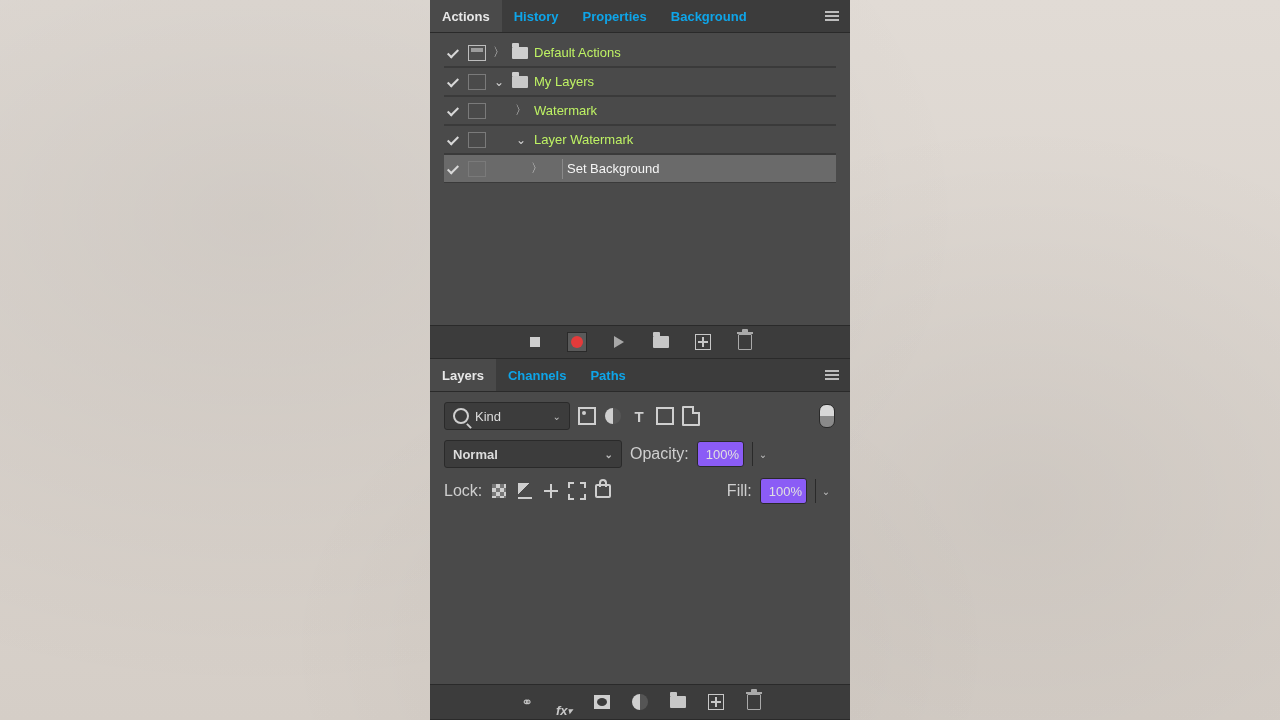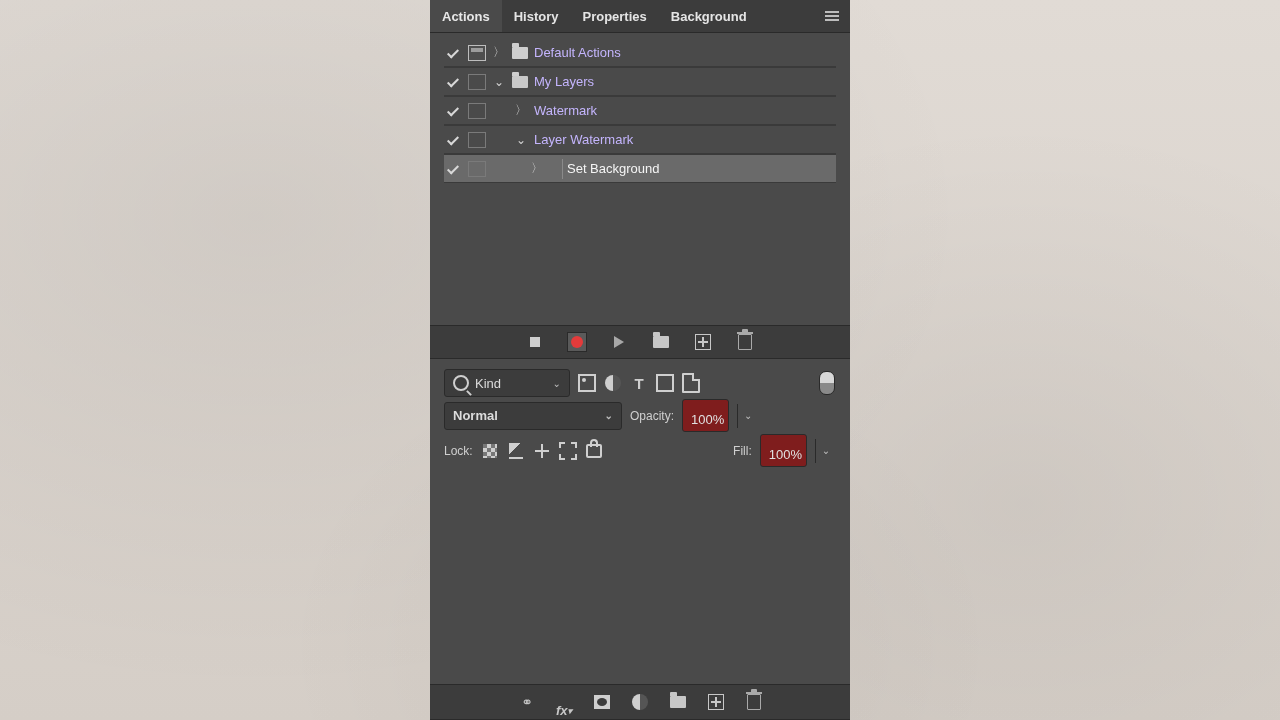--- a/index.html
+++ b/index.html
@@ -40,21 +40,21 @@
   .tabbar {
     height: 32px;
     display: flex; align-items: stretch;
     background: #3c3c3c;
     border-bottom: 1px solid #2a2a2a;
     position: relative;
   }
   .tab {
     padding: 0 12px;
     display: flex; align-items: center;
-    color: #e5e5e5;
+    color: #0ea5e9;
     font-weight: 600;
     font-size: 13px;
     cursor: default;
   }
   .tab.active { background: #4a4a4a; color: #e8e8e8; }
   .tabbar .menu {
     position: absolute; right: 6px; top: 0; bottom: 0;
     width: 24px; display:flex; align-items:center; justify-content:center;
     color: #bdbdbd;
   }
@@ -74,21 +74,21 @@
   .arow .cell { display:flex; align-items:center; justify-content:center; }
   .arow .chk  { width:18px; height:18px; color:#d8d8d8; }
   .arow .dlg  { width:16px; height:14px; border:1px solid #bdbdbd; background:#4e4e4e; position:relative; }
   .arow .dlg::before { content:""; position:absolute; top:2px; left:2px; right:2px; height:4px; background:#bdbdbd; opacity:.7;}
   .arow .dlg.empty { border:1px solid #7a7a7a; background:transparent; }
   .arow .dlg.empty::before{ display:none; }
   .arow .caret { width:14px; text-align:center; color:#d2d2d2; font-size:12px;}
   .arow .folder { width:16px; height:12px; background:#cfcfcf; position:relative; border-radius:1px; }
   .arow .folder::before{ content:""; position:absolute; top:-4px; left:0; width:7px; height:4px; background:#cfcfcf; border-radius:1px 1px 0 0;}
   .arow .folder.open { background:#c9c9c9; }
-  .arow .label { color:#c4b5fd; font-size:13px; }
+  .arow .label { color:#bef264; font-size:13px; }
   .arow.L1 .indent{ width:16px;}
   .arow.L2 .indent{ width:32px;}
   .arow.selected { background:#6a6a6a; }
   .arow.selected .label{ color:#f5f5f5; }
   .step-block { margin-left:12px; padding:0 4px; height:20px; display:flex; align-items:center; background:transparent;}
   .arow.selected .step-block { background:#6a6a6a; border-left:1px solid #8a8a8a; }
 
   
   .footer {
     height: 32px; background:#3c3c3c; border-top:1px solid #2a2a2a;
@@ -102,40 +102,40 @@
   .newfolder{ width:16px; height:12px; background:#c7c7c7; position:relative; border-radius:1px;}
   .newfolder::before{content:"";position:absolute;top:-4px;left:0;width:7px;height:4px;background:#c7c7c7;border-radius:1px 1px 0 0;}
   .newitem{ width:14px; height:14px; border:1px solid #c7c7c7; position:relative;}
   .newitem::before{content:"";position:absolute;left:50%;top:2px;bottom:2px;width:2px;margin-left:-1px;background:#c7c7c7;}
   .newitem::after{content:"";position:absolute;top:50%;left:2px;right:2px;height:2px;margin-top:-1px;background:#c7c7c7;}
   .trash{ width:12px; height:14px; border:1px solid #a9a9a9; border-radius:1px; position:relative;}
   .trash::before{content:"";position:absolute;top:-3px;left:-2px;right:-2px;height:2px;background:#a9a9a9;}
   .trash::after{content:"";position:absolute;top:-6px;left:3px;right:3px;height:3px;background:#a9a9a9;border-radius:1px 1px 0 0;}
 
   
-  .layers-controls{ padding:10px 14px 0 14px; display:flex; flex-direction:column; gap:2px;}
+  .layers-controls{ padding:10px 14px 0 14px; display:flex; flex-direction:column; gap:10px;}
   .lc-row{ display:flex; align-items:center; gap:8px;}
   .select { height:26px; background:#3c3c3c; border:1px solid #2a2a2a; border-radius:3px; display:flex; align-items:center; padding:0 8px; color:#dcdcdc; gap:6px;}
   .select .chev{ margin-left:auto; font-size:10px; color:#bfbfbf;}
   .kind-select{ width:108px;}
   .blend-select{ width:160px;font-weight:bold;}
   .mini-ico{ width:18px; height:18px; display:flex;align-items:center;justify-content:center; color:#cfcfcf;}
   .pill{ width:14px; height:22px; border-radius:7px; background:linear-gradient(#d8d8d8 0 50%, #8a8a8a 50% 100%); border:1px solid #2a2a2a;}
   .img-ico{ width:16px;height:14px;border:2px solid #cfcfcf; position:relative;}
   .img-ico::after{content:"";position:absolute;left:2px;top:2px;width:4px;height:4px;border-radius:50%;background:#cfcfcf;}
   .adj-ico{width:16px;height:16px;border-radius:50%;background:linear-gradient(90deg,#cfcfcf 0 50%, #555 50% 100%);}   
   .type-ico{font-weight:700;font-size:15px;color:#cfcfcf;}
   .shape-ico{width:14px;height:14px;border:2px solid #cfcfcf;}
   .smart-ico{width:14px;height:16px;border:2px solid #cfcfcf;border-radius:1px;position:relative;}
   .smart-ico::after{content:"";position:absolute;right:-2px;top:-2px;width:6px;height:6px;background:#4a4a4a;border-left:2px solid #cfcfcf;border-bottom:2px solid #cfcfcf;}
   .opacity-field, .fill-field{
-    display:flex; align-items:center; height:24px; background:#7f1d1d; border:1px solid #2a2a2a; border-radius:3px; padding:7px 4px 0 8px; color:#e0e0e0;
+    display:flex; align-items:center; height:24px; background:#8b5cf6; border:1px solid #2a2a2a; border-radius:3px; padding:0 4px 0 8px; color:#e0e0e0;
   }
   .tinychev{ width:20px; height:24px; display:flex;align-items:center;justify-content:center;border-left:1px solid #2a2a2a;color:#bfbfbf;font-size:10px;}
-  .label-sm{ color:#cfcfcf; font-size:12px;}
+  .label-sm{ color:#cfcfcf; font-size:16px;}
   .lock-pix{width:14px;height:14px;background:
     conic-gradient(#cfcfcf 0 25%, #777 0 50%, #cfcfcf 0 75%, #777 0) 0 0/8px 8px;}
   .lock-brush{width:14px;height:14px;background:linear-gradient(135deg,#cfcfcf 40%, transparent 40%);border-bottom:2px solid #cfcfcf;}
   .lock-move{position:relative;width:14px;height:14px;}
   .lock-move::before,.lock-move::after{content:"";position:absolute;background:#cfcfcf;}
   .lock-move::before{left:6px;top:0;bottom:0;width:2px;}
   .lock-move::after{top:6px;left:0;right:0;height:2px;}
   .lock-art{width:14px;height:14px;border:2px dashed #cfcfcf;}
   .lock-all{width:12px;height:10px;border:2px solid #cfcfcf;border-radius:2px;position:relative;}
   .lock-all::before{content:"";position:absolute;top:-7px;left:2px;right:2px;height:6px;border:2px solid #cfcfcf;border-bottom:none;border-radius:6px 6px 0 0;}
@@ -283,20 +283,32 @@
       <div class="fbtn" title="New Action">
           <div class="newitem"></div>
         </div>
       <div class="fbtn" title="Delete">
           <div class="trash"></div>
         </div>
     </div>
   </div>
 
   <div class="panel layers">
+    <div class="tabbar">
+      <div class="tab active">Layers</div>
+      <div class="tab">Channels</div>
+      <div class="tab">Paths</div>
+      <div class="menu">
+        <div class="hamburger">
+            <span></span>
+            <span></span>
+            <span></span>
+          </div>
+      </div>
+    </div>
 
     <div class="layers-controls">
 
       <div class="lc-row">
         <div class="select kind-select">
           <div class="search-ico"></div>
           <span>Kind</span>
           <span class="chev">⌄</span>
         </div>
         <div class="mini-ico">

